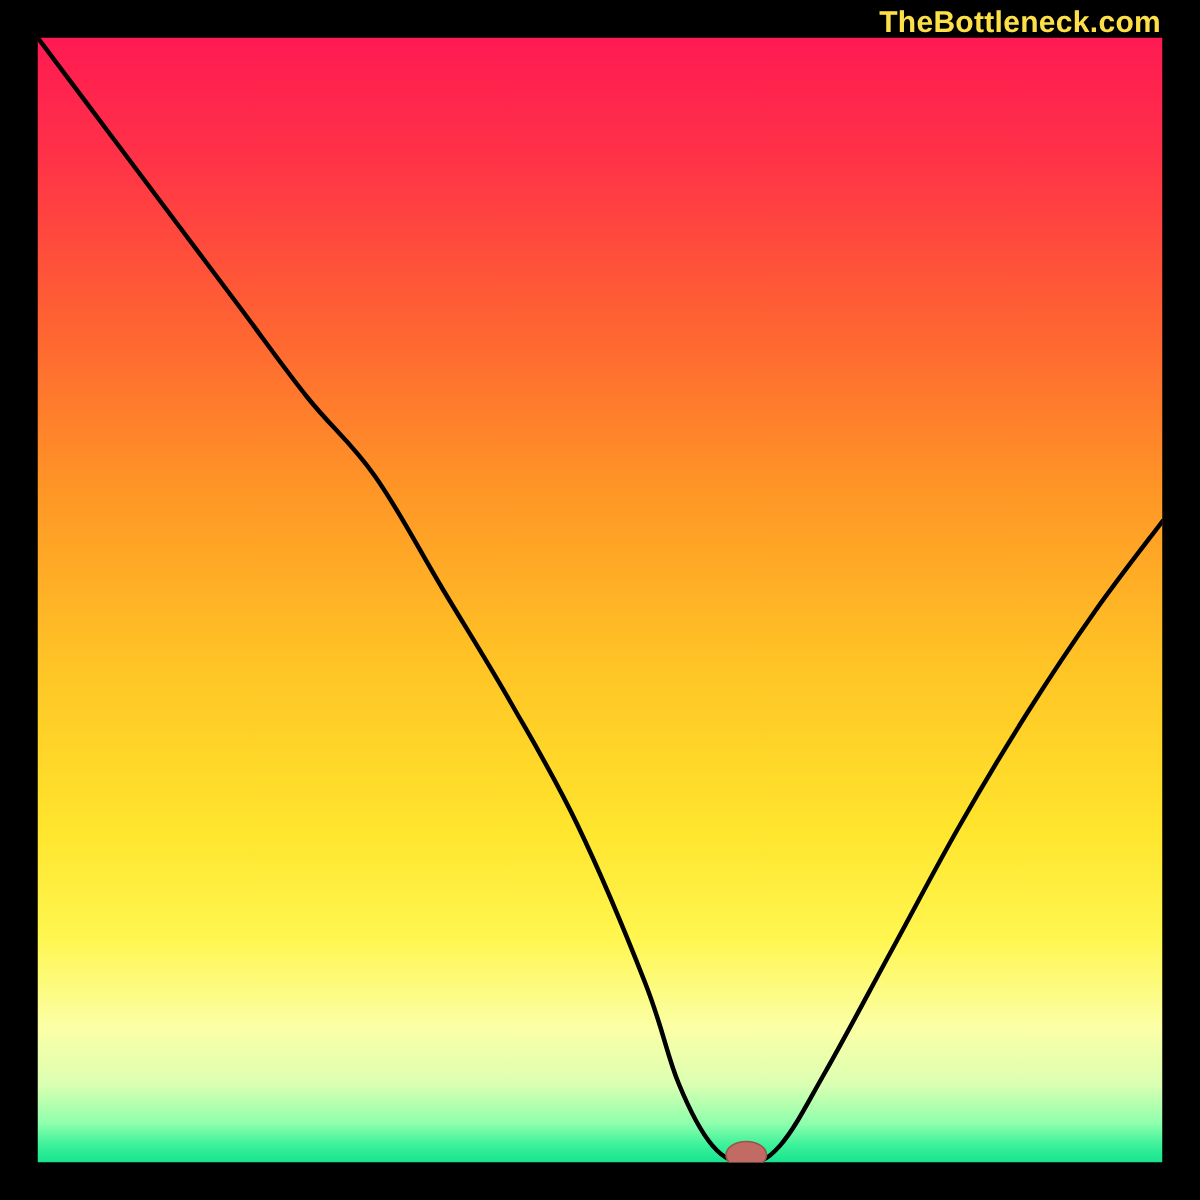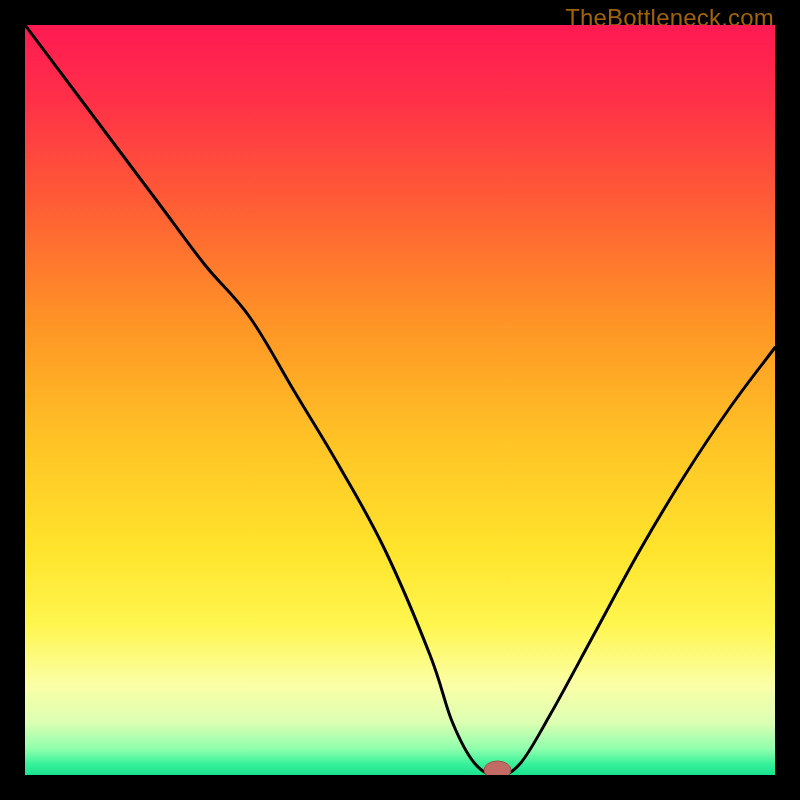--- a/index.html
+++ b/index.html
@@ -21,23 +21,23 @@
     position: absolute;
     left: 25px;
     top: 25px;
     width: 750px;
     height: 750px;
   }
   .attribution {
     position: absolute;
     top: 4px;
     right: 26px;
-    font-size: 24px;
-    font-weight: 400;
-    color: #a16207;
+    font-size: 20px;
+    font-weight: 700;
+    color: #fde047;
     letter-spacing: 0.2px;
   }
   svg { display: block; }
 </style>
 </head>
 <body>
 
 <div class="outer">
   <div class="attribution">TheBottleneck.com</div>
 

